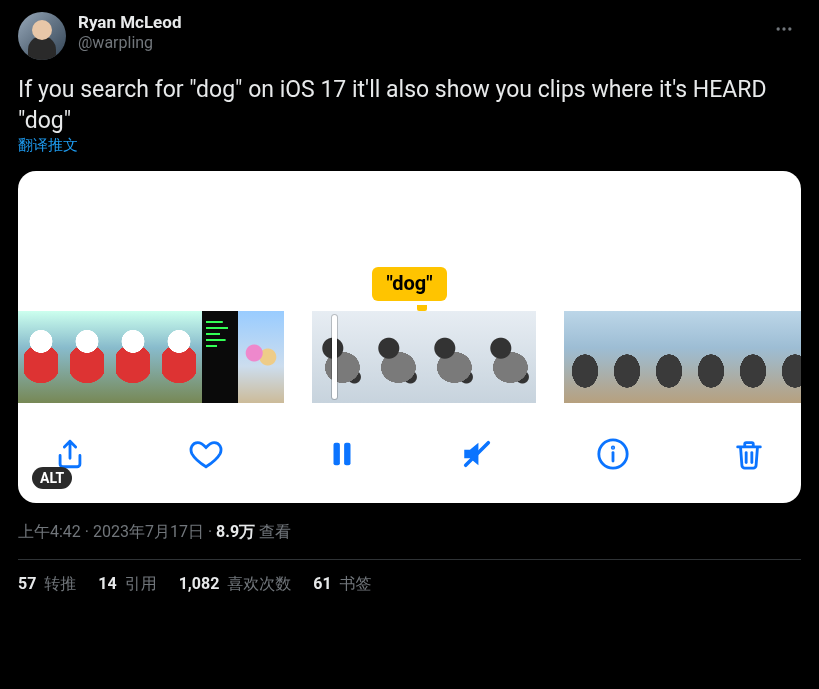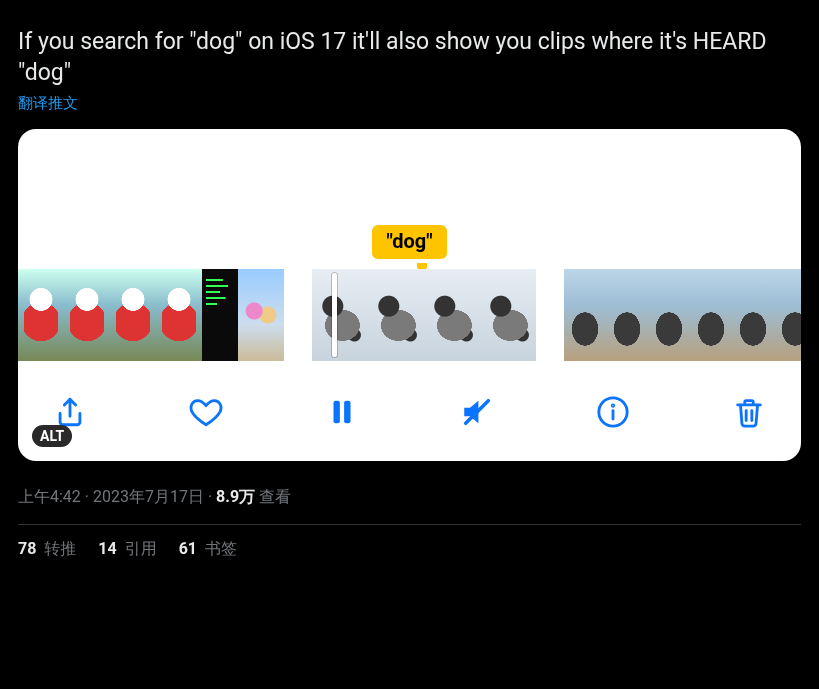--- a/index.html
+++ b/index.html
@@ -71,21 +71,20 @@
   .more svg { width: 20px; height: 20px; fill: currentColor; }
 
   .body-text {
     margin-top: 14px;
     font-size: 23px;
     line-height: 1.35;
     color: #e7e9ea;
     font-weight: 400;
   }
   .translate-link {
-    margin-top: 6px;
     color: #1d9bf0;
     font-size: 15px;
     cursor: pointer;
   }
 
   .media-card {
     margin-top: 16px;
     background: #fff;
     border-radius: 18px;
     overflow: hidden;
@@ -214,21 +213,21 @@
     bottom: 14px;
     background:#2a2a2a;
     color:#fff;
     font-weight:700;
     font-size: 14px;
     padding: 3px 8px;
     border-radius: 11px;
   }
 
   .meta-line {
-    margin-top: 26px;
+    margin-top: 19px;
     color:#71767b;
     font-size: 16px;
   }
   .meta-line .strong { color:#e7e9ea; font-weight:700; }
   .divider {
     height:1px;
     background:#2f3336;
     margin: 16px 0 0;
   }
   .stats {
@@ -239,20 +238,34 @@
     color:#71767b;
   }
   .stats .num { color:#e7e9ea; font-weight:700; margin-right:4px;}
   .stat { cursor: pointer; }
 </style>
 </head>
 <body>
 
 <div class="tweet">
 
+  <div class="header">
+    <div class="avatar"></div>
+    <div class="names">
+      <div class="display-name">Ryan McLeod</div>
+      <div class="handle">@warpling</div>
+    </div>
+    <div class="more">
+      <svg viewBox="0 0 24 24">
+          <circle cx="5" cy="12" r="2"></circle>
+          <circle cx="12" cy="12" r="2"></circle>
+          <circle cx="19" cy="12" r="2"></circle>
+        </svg>
+    </div>
+  </div>
 
   <div class="body-text">If you search for "dog" on iOS 17 it'll also show you clips where it's HEARD "dog"</div>
 
   <div class="translate-link">翻译推文</div>
 
   <div class="media-card">
     <div class="white-space"></div>
     <div class="bubble-row">
       <div class="bubble">"dog"</div>
     </div>
@@ -322,18 +335,19 @@
     <div class="alt-badge">ALT</div>
   </div>
 
   <div class="meta-line">
     <span>上午4:42</span><span> · </span><span>2023年7月17日</span><span> · </span><span class="strong">8.9万</span><span> 查看</span>
   </div>
 
   <div class="divider"></div>
 
   <div class="stats">
-    <div class="stat"><span class="num">78</span><span> 转推</span></div>
+    <div class="stat"><span class="num">57</span><span> 转推</span></div>
     <div class="stat"><span class="num">14</span><span> 引用</span></div>
+    <div class="stat"><span class="num">1,082</span><span> 喜欢次数</span></div>
     <div class="stat"><span class="num">61</span><span> 书签</span></div>
   </div>
 
 </div>
 
 </body></html>

